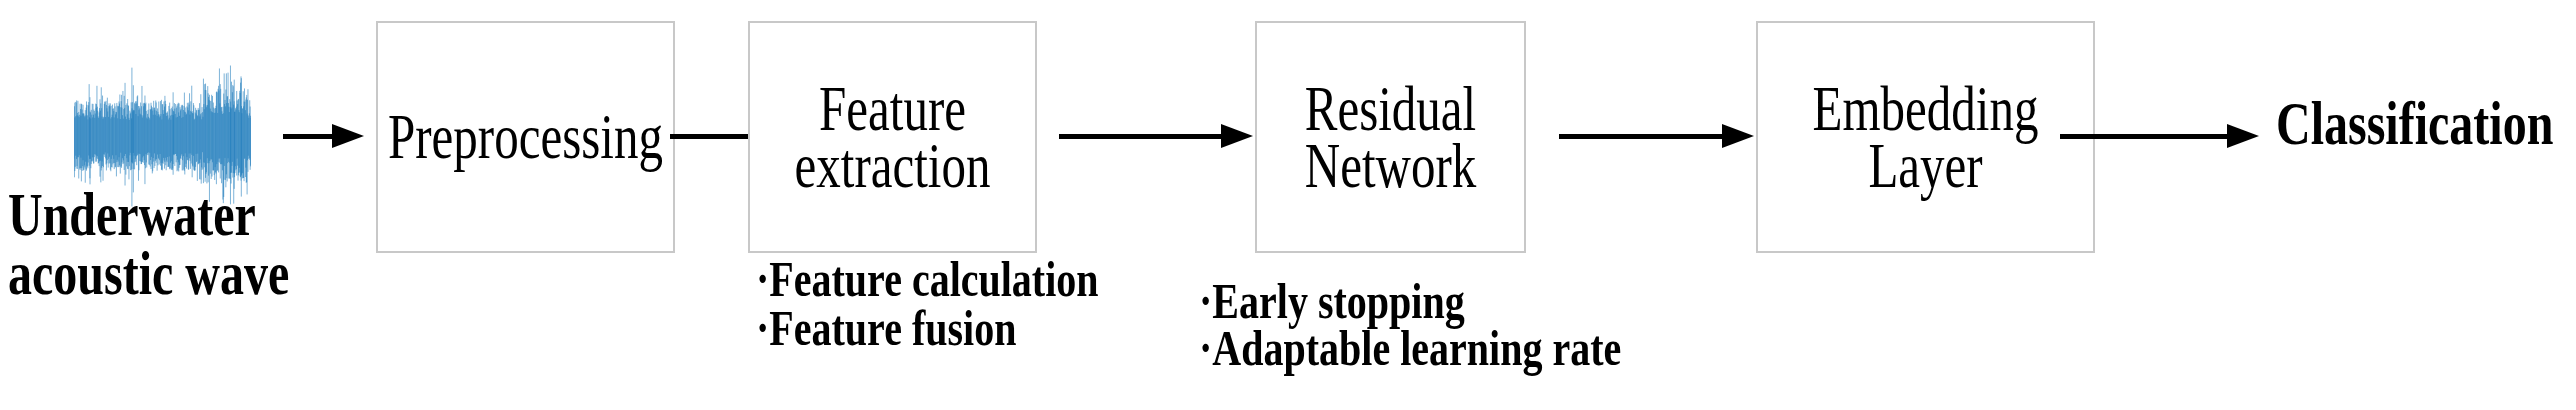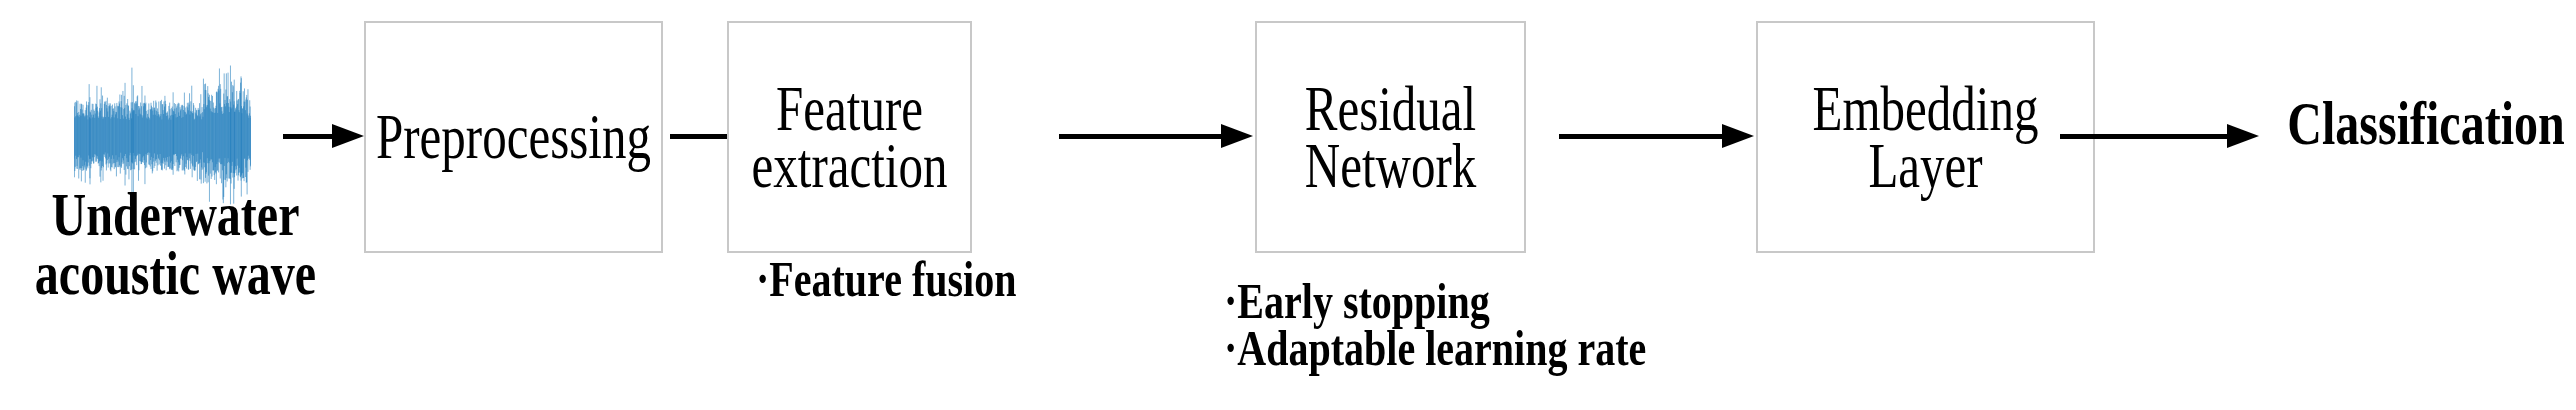--- a/index.html
+++ b/index.html
@@ -18,73 +18,74 @@
   .stretch{display:inline-block;transform:scaleY(1.28);transform-origin:50% 50%}
   
   .arrow{position:absolute;top:124px;height:24px;display:flex;align-items:center}
   .shaft{flex:1;height:5px;background:#000}
   .head{width:0;height:0;border-top:12px solid transparent;border-bottom:12px solid transparent;border-left:32.5px solid #000}
   
   .notes{position:absolute;font-weight:bold}
   .notes .line{font-size:40px;line-height:49px;white-space:nowrap;text-align:left}
   .notes2 .line{line-height:47px}
   
-  .caption{position:absolute;font-weight:bold;text-align:center}
+  .caption{position:absolute;font-weight:bold;}
   .caption .line{font-size:48px;white-space:nowrap}
   .cap-input .line{line-height:59px}
   .cap-output .line{line-height:65px}
   .waveform{position:absolute;left:74px;top:62px;width:177px;height:148px}
 </style>
 </head>
 <body>
 
 <div class="canvas">
 
   <svg class="waveform" viewBox="0 0 250 210" preserveAspectRatio="none" aria-hidden="true">
     <path fill="none" stroke-width="0.8" d="M0.0 58.1L0.0 137.1M0.6 62.8L0.6 163.6M1.2 78.7L1.2 154.7M1.8 56.6L1.8 148.7M2.4 76.9L2.4 133.0M3.1 57.4L3.1 151.4M3.7 54.5L3.7 137.6M4.3 75.7L4.3 147.7M4.9 72.1L4.9 151.7M5.5 55.1L5.5 135.2M6.1 76.1L6.1 135.0M6.7 70.9L6.7 165.3M7.3 78.2L7.3 132.3M7.9 74.8L7.9 151.2M8.6 59.2L8.6 153.2M9.2 66.6L9.2 150.8M9.8 76.2L9.8 135.8M10.4 59.2L10.4 169.4M11.0 59.9L11.0 150.5M11.6 67.4L11.6 154.5M12.2 73.0L12.2 147.9M12.8 60.7L12.8 139.4M13.4 73.0L13.4 153.8M14.1 73.1L14.1 152.8M14.7 76.1L14.7 146.8M15.3 78.3L15.3 149.6M15.9 68.3L15.9 171.3M16.5 75.9L16.5 141.5M17.1 64.7L17.1 152.1M17.7 56.0L17.7 154.2M18.3 60.8L18.3 147.2M18.9 75.7L18.9 148.5M19.6 81.5L19.6 150.8M20.2 61.5L20.2 142.6M20.8 56.9L20.8 132.7M21.4 31.4L21.4 147.2M22.0 78.4L22.0 137.5M22.6 70.2L22.6 173.6M23.2 71.5L23.2 137.4M23.8 80.1L23.8 150.7M24.4 67.9L24.4 144.7M25.1 74.7L25.1 140.8M25.7 59.2L25.7 141.2M26.3 78.6L26.3 135.3M26.9 59.5L26.9 140.0M27.5 74.8L27.5 144.1M28.1 67.4L28.1 143.8M28.7 69.4L28.7 135.0M29.3 79.2L29.3 130.7M30.0 73.1L30.0 131.4M30.6 59.1L30.6 141.5M31.2 65.1L31.2 132.8M31.8 59.7L31.8 141.3M32.4 33.8L32.4 136.6M33.0 63.4L33.0 133.7M33.6 69.2L33.6 137.7M34.2 77.3L34.2 144.1M34.8 79.5L34.8 143.2M35.5 71.5L35.5 147.7M36.1 65.4L36.1 141.0M36.7 52.9L36.7 162.7M37.3 69.0L37.3 140.1M37.9 58.7L37.9 170.8M38.5 35.9L38.5 153.9M39.1 65.5L39.1 150.1M39.7 77.5L39.7 141.1M40.3 47.6L40.3 147.6M41.0 80.7L41.0 168.5M41.6 78.6L41.6 149.3M42.2 77.6L42.2 130.9M42.8 59.4L42.8 131.5M43.4 56.0L43.4 134.7M44.0 56.9L44.0 128.4M44.6 78.1L44.6 136.8M45.2 55.1L45.2 145.4M45.8 60.9L45.8 153.9M46.5 65.7L46.5 143.7M47.1 50.6L47.1 139.2M47.7 70.2L47.7 129.8M48.3 62.7L48.3 149.8M48.9 77.9L48.9 137.3M49.5 58.7L49.5 144.1M50.1 61.5L50.1 134.5M50.7 63.1L50.7 143.6M51.3 58.7L51.3 152.8M52.0 80.2L52.0 155.0M52.6 62.1L52.6 137.5M53.2 78.2L53.2 149.0M53.8 74.8L53.8 149.7M54.4 60.4L54.4 132.4M55.0 66.6L55.0 145.2M55.6 65.7L55.6 143.3M56.2 69.6L56.2 137.4M56.8 78.6L56.8 152.0M57.5 58.6L57.5 143.3M58.1 63.0L58.1 149.6M58.7 74.3L58.7 148.8M59.3 70.8L59.3 132.3M59.9 71.2L59.9 162.3M60.5 58.1L60.5 142.0M61.1 62.1L61.1 138.8M61.7 79.9L61.7 149.1M62.3 63.4L62.3 141.3M63.0 62.3L63.0 149.2M63.6 56.0L63.6 135.1M64.2 59.0L64.2 146.7M64.8 46.1L64.8 148.9M65.4 80.9L65.4 158.3M66.0 64.2L66.0 128.7M66.6 55.6L66.6 148.1M67.2 46.6L67.2 150.2M67.8 64.8L67.8 142.5M68.5 75.4L68.5 136.6M69.1 41.1L69.1 144.9M69.7 80.4L69.7 139.6M70.3 66.8L70.3 143.9M70.9 48.0L70.9 153.2M71.5 65.1L71.5 133.4M72.1 29.6L72.1 175.3M72.7 77.4L72.7 130.6M73.3 61.0L73.3 159.8M74.0 81.0L74.0 148.1M74.6 58.7L74.6 136.4M75.2 74.2L75.2 141.7M75.8 52.5L75.8 151.5M76.4 61.1L76.4 152.0M77.0 62.5L77.0 141.9M77.6 79.2L77.6 166.5M78.2 82.0L78.2 147.8M78.9 69.1L78.9 132.4M79.5 73.4L79.5 128.9M80.1 71.7L80.1 153.6M80.7 57.3L80.7 153.0M81.3 80.0L81.3 142.3M81.9 65.7L81.9 152.1M82.5 57.0L82.5 142.9M83.1 70.1L83.1 144.2M83.7 67.9L83.7 129.1M84.4 68.9L84.4 152.1M85.0 68.5L85.0 132.9M85.6 57.9L85.6 152.3M86.2 59.7L86.2 142.1M86.8 55.9L86.8 137.5M87.4 73.8L87.4 141.2M88.0 55.7L88.0 133.8M88.6 58.7L88.6 146.4M89.2 48.8L89.2 132.9M89.9 47.4L89.9 131.8M90.5 76.8L90.5 130.0M91.1 62.4L91.1 168.5M91.7 67.8L91.7 153.6M92.3 62.8L92.3 130.3M92.9 65.7L92.9 140.6M93.5 73.4L93.5 130.8M94.1 57.5L94.1 141.2M94.7 74.8L94.7 144.8M95.4 62.7L95.4 144.8M96.0 34.0L96.0 142.0M96.6 78.8L96.6 141.7M97.2 75.7L97.2 135.3M97.8 58.8L97.8 143.0M98.4 62.8L98.4 133.2M99.0 57.9L99.0 139.2M99.6 58.5L99.6 146.3M100.2 47.6L100.2 173.3M100.9 59.8L100.9 150.8M101.5 57.7L101.5 130.8M102.1 69.4L102.1 142.5M102.7 78.8L102.7 149.7M103.3 80.5L103.3 131.5M103.9 73.6L103.9 129.0M104.5 67.8L104.5 132.2M105.1 77.7L105.1 128.3M105.7 58.8L105.7 145.3M106.4 79.2L106.4 146.0M107.0 81.5L107.0 128.8M107.6 66.9L107.6 148.2M108.2 67.4L108.2 139.1M108.8 57.8L108.8 151.9M109.4 62.0L109.4 134.7M110.0 66.1L110.0 145.1M110.6 64.2L110.6 158.1M111.2 68.9L111.2 155.0M111.9 74.9L111.9 136.2M112.5 55.1L112.5 141.4M113.1 65.4L113.1 150.5M113.7 64.6L113.7 129.7M114.3 68.4L114.3 147.5M114.9 74.8L114.9 140.3M115.5 54.6L115.5 138.3M116.1 57.4L116.1 143.0M116.7 69.3L116.7 137.9M117.4 76.5L117.4 154.2M118.0 65.8L118.0 131.3M118.6 70.7L118.6 146.6M119.2 74.1L119.2 136.1M119.8 56.0L119.8 137.8M120.4 74.5L120.4 145.4M121.0 78.4L121.0 139.4M121.6 76.6L121.6 130.6M122.2 55.5L122.2 147.1M122.9 73.9L122.9 143.1M123.5 53.7L123.5 153.1M124.1 81.6L124.1 152.3M124.7 59.9L124.7 153.8M125.3 59.9L125.3 143.1M125.9 68.3L125.9 144.4M126.5 73.7L126.5 136.1M127.1 56.0L127.1 139.8M127.8 63.2L127.8 151.3M128.4 48.0L128.4 141.8M129.0 55.1L129.0 135.9M129.6 59.7L129.6 146.5M130.2 71.8L130.2 153.6M130.8 76.7L130.8 139.8M131.4 72.3L131.4 142.1M132.0 70.2L132.0 134.9M132.6 75.7L132.6 149.0M133.3 81.6L133.3 148.5M133.9 62.3L133.9 148.8M134.5 79.2L134.5 134.1M135.1 57.6L135.1 152.1M135.7 66.9L135.7 150.5M136.3 76.0L136.3 142.9M136.9 81.9L136.9 152.3M137.5 65.4L137.5 140.8M138.1 75.0L138.1 152.9M138.8 63.2L138.8 153.4M139.4 67.4L139.4 151.1M140.0 75.4L140.0 144.8M140.6 69.6L140.6 131.2M141.2 70.3L141.2 132.2M141.8 58.3L141.8 131.1M142.4 66.1L142.4 147.5M143.0 73.7L143.0 130.5M143.6 59.6L143.6 130.5M144.3 78.7L144.3 142.3M144.9 64.7L144.9 133.3M145.5 61.9L145.5 155.0M146.1 77.9L146.1 138.6M146.7 59.5L146.7 153.7M147.3 57.8L147.3 142.4M147.9 71.5L147.9 155.3M148.5 58.7L148.5 150.1M149.1 76.4L149.1 146.1M149.8 64.2L149.8 146.0M150.4 68.7L150.4 136.6M151.0 67.0L151.0 137.5M151.6 61.6L151.6 132.8M152.2 79.2L152.2 130.5M152.8 60.7L152.8 153.8M153.4 61.5L153.4 139.3M154.0 78.0L154.0 153.8M154.6 68.1L154.6 133.7M155.3 62.4L155.3 152.4M155.9 43.4L155.9 154.3M156.5 70.4L156.5 159.6M157.1 64.6L157.1 129.6M157.7 71.3L157.7 149.0M158.3 75.1L158.3 144.4M158.9 73.4L158.9 151.3M159.5 63.1L159.5 134.9M160.1 57.9L160.1 138.9M160.8 64.6L160.8 139.5M161.4 68.5L161.4 152.5M162.0 57.6L162.0 152.7M162.6 60.4L162.6 129.8M163.2 44.4L163.2 136.7M163.8 74.6L163.8 140.2M164.4 69.3L164.4 151.7M165.0 55.8L165.0 129.8M165.6 70.8L165.6 144.1M166.3 33.6L166.3 131.9M166.9 69.8L166.9 163.6M167.5 72.2L167.5 147.0M168.1 73.1L168.1 148.6M168.7 58.3L168.7 133.2M169.3 61.4L169.3 152.8M169.9 81.8L169.9 153.8M170.5 80.5L170.5 154.4M171.1 71.6L171.1 153.7M171.8 65.0L171.8 148.8M172.4 73.2L172.4 130.5M173.0 68.5L173.0 142.0M173.6 67.8L173.6 140.7M174.2 75.6L174.2 168.7M174.8 76.9L174.8 130.1M175.4 65.2L175.4 145.2M176.0 68.0L176.0 144.3M176.7 67.7L176.7 143.7M177.3 58.4L177.3 166.4M177.9 77.2L177.9 143.1M178.5 74.1L178.5 138.2M179.1 45.7L179.1 166.7M179.7 72.6L179.7 172.6M180.3 81.3L180.3 149.5M180.9 64.0L180.9 153.1M181.5 71.2L181.5 128.0M182.2 77.7L182.2 151.4M182.8 23.6L182.8 171.9M183.4 59.7L183.4 142.4M184.0 67.0L184.0 143.1M184.6 31.4L184.6 149.4M185.2 39.7L185.2 169.9M185.8 30.6L185.8 164.4M186.4 39.9L186.4 158.8M187.0 64.1L187.0 156.4M187.7 61.6L187.7 172.3M188.3 60.9L188.3 136.5M188.9 34.2L188.9 143.6M189.5 44.4L189.5 170.7M190.1 49.5L190.1 161.3M190.7 53.6L190.7 143.6M191.3 46.5L191.3 198.3M191.9 54.7L191.9 140.4M192.5 66.1L192.5 158.4M193.2 55.4L193.2 138.3M193.8 69.7L193.8 166.0M194.4 46.5L194.4 138.1M195.0 71.1L195.0 162.5M195.6 48.2L195.6 142.3M196.2 71.4L196.2 153.8M196.8 57.5L196.8 154.0M197.4 64.6L197.4 153.4M198.0 72.4L198.0 160.5M198.7 66.0L198.7 167.4M199.3 71.9L199.3 149.1M199.9 65.3L199.9 156.6M200.5 62.1L200.5 158.4M201.1 42.7L201.1 173.4M201.7 41.7L201.7 144.8M202.3 43.1L202.3 154.8M202.9 72.3L202.9 153.3M203.5 38.1L203.5 141.6M204.2 33.8L204.2 156.7M204.8 40.6L204.8 137.1M205.4 9.2L205.4 142.7M206.0 58.7L206.0 136.8M206.6 31.4L206.6 165.3M207.2 38.1L207.2 145.0M207.8 64.5L207.8 144.6M208.4 63.8L208.4 172.0M209.0 70.0L209.0 145.3M209.7 73.8L209.7 153.7M210.3 63.5L210.3 195.2M210.9 72.7L210.9 200.3M211.5 44.8L211.5 191.5M212.1 16.2L212.1 167.1M212.7 59.5L212.7 147.5M213.3 53.9L213.3 136.1M213.9 63.0L213.9 167.3M214.5 39.0L214.5 177.8M215.2 16.1L215.2 159.4M215.8 58.2L215.8 164.9M216.4 49.0L216.4 169.5M217.0 48.5L217.0 143.5M217.6 15.1L217.6 136.6M218.2 58.3L218.2 141.8M218.8 63.4L218.8 165.3M219.4 71.0L219.4 165.2M220.0 52.7L220.0 142.9M220.7 64.2L220.7 166.1M221.3 56.1L221.3 157.4M221.9 66.2L221.9 172.4M222.5 27.9L222.5 157.1M223.1 64.5L223.1 147.4M223.7 42.9L223.7 141.7M224.3 32.6L224.3 164.0M224.9 34.3L224.9 157.5M225.6 60.5L225.6 201.0M226.2 55.7L226.2 158.3M226.8 70.8L226.8 163.4M227.4 70.3L227.4 157.4M228.0 65.5L228.0 147.9M228.6 67.5L228.6 153.7M229.2 63.3L229.2 151.9M229.8 41.1L229.8 161.1M230.4 54.8L230.4 137.1M231.1 59.8L231.1 147.1M231.7 53.5L231.7 168.3M232.3 52.4L232.3 160.8M232.9 68.3L232.9 157.3M233.5 71.2L233.5 150.3M234.1 40.9L234.1 156.6M234.7 44.0L234.7 162.4M235.3 29.3L235.3 163.4M235.9 20.4L235.9 168.4M236.6 62.6L236.6 161.0M237.2 72.7L237.2 158.2M237.8 65.9L237.8 165.1M238.4 66.0L238.4 157.6M239.0 41.5L239.0 164.5M239.6 62.9L239.6 164.6M240.2 56.1L240.2 169.1M240.8 37.5L240.8 137.3M241.4 56.4L241.4 136.9M242.1 68.3L242.1 163.2M242.7 53.3L242.7 149.9M243.3 50.2L243.3 171.6M243.9 46.7L243.9 170.3M244.5 73.1L244.5 187.9M245.1 53.5L245.1 139.5M245.7 38.6L245.7 155.9M246.3 75.9L246.3 133.0M246.9 79.1L246.9 137.6M247.6 72.8L247.6 136.3M248.2 54.3L248.2 138.8M248.8 63.2L248.8 153.0M249.4 76.3L249.4 148.1M250.0 79.3L250.0 145.9M81.8 8L81.8 205M83.8 33L83.8 185M221.0 5L221.0 202M226.3 25L226.3 180M140.0 43L140.0 160M236.3 23L236.3 191M22.5 50L22.5 165" stroke="#1878ba"></path>
   </svg>
 
-  <div class="caption cap-input" style="left:16px;top:184px;width:319px">
+  <div class="caption cap-input" style="left:8px;top:184px;width:319px">
     <div class="line"><span class="stretch">Underwater</span></div>
     <div class="line"><span class="stretch">acoustic wave</span></div>
   </div>
 
   <div class="arrow" style="left:283px;width:81px">
     <i class="shaft"></i>
       <i class="head"></i>
   </div>
 
-  <div class="box" style="left:364px;width:299px">
+  <div class="box" style="left:376px;width:299px">
     <div class="line"><span class="stretch">Preprocessing</span></div>
   </div>
 
   <div class="arrow" style="left:670px;width:78px">
     <i class="shaft"></i>
   </div>
 
-  <div class="box" style="left:727px;width:245px">
+  <div class="box" style="left:748px;width:289px">
     <div class="line"><span class="stretch">Feature</span></div>
     <div class="line"><span class="stretch">extraction</span></div>
   </div>
 
   <div class="notes" style="left:756px;top:254px">
+    <div class="line"><span class="stretch">·Feature calculation</span></div>
     <div class="line"><span class="stretch">·Feature fusion</span></div>
   </div>
 
   <div class="arrow" style="left:1059px;width:194px">
     <i class="shaft"></i>
       <i class="head"></i>
   </div>
 
   <div class="box" style="left:1255px;width:271px">
     <div class="line"><span class="stretch">Residual</span></div>
     <div class="line"><span class="stretch">Network</span></div>
   </div>
 
-  <div class="notes notes2" style="left:1224px;top:277px">
+  <div class="notes notes2" style="left:1199px;top:277px">
     <div class="line"><span class="stretch">·Early stopping</span></div>
     <div class="line"><span class="stretch">·Adaptable learning rate</span></div>
   </div>
 
   <div class="arrow" style="left:1559px;width:195px">
     <i class="shaft"></i>
       <i class="head"></i>
   </div>
 
   <div class="box" style="left:1756px;width:339px">

